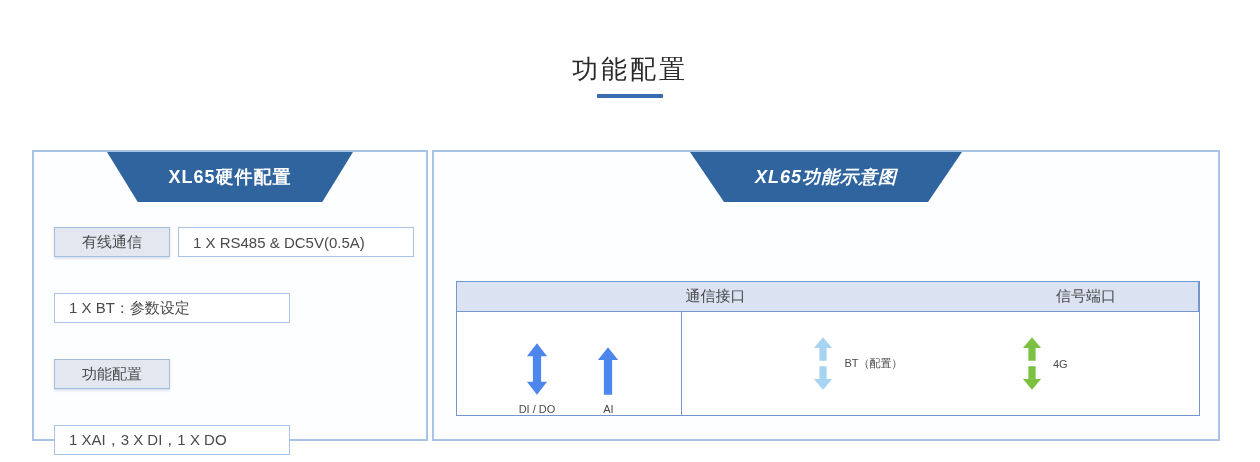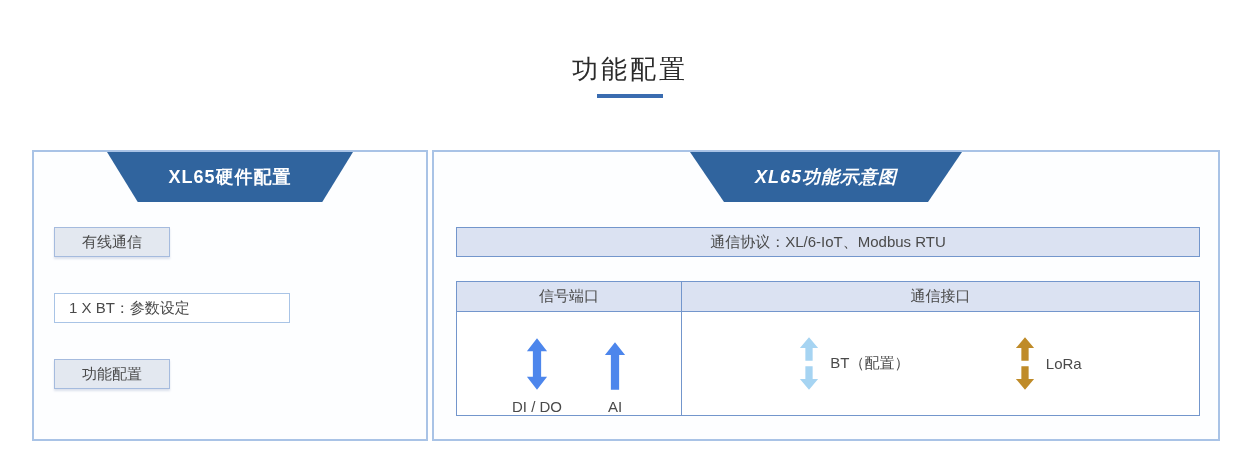--- a/index.html
+++ b/index.html
@@ -132,21 +132,21 @@
     display: flex; align-items: center;
     justify-content: space-evenly;
     padding: 0 12px;
   }
   .signal-item {
     display: flex; flex-direction: column;
     align-items: center;
     gap: 7px;
   }
   .signal-item .lbl, .comm-item .lbl {
-    font-size: 15px;
+    font-size: 11px;
     color: #4a4a4a;
     white-space: nowrap;
   }
   .comm-item {
     display: flex; align-items: center;
     gap: 11px;
   }
   .arrow-svg { display: block; }
 </style>
 </head>
@@ -159,43 +159,44 @@
 
 <div class="panels">
 
   <div class="panel panel-left">
     <div class="panel-header">
       <span>XL65硬件配置</span>
     </div>
     <div class="hw-rows">
       <div class="hw-row">
         <div class="hw-label">有线通信</div>
+        <div class="hw-value">1 X RS485 &amp; DC5V(0.5A)</div>
       </div>
       <div class="hw-row">
         <div class="hw-value">1 X BT：参数设定</div>
       </div>
       <div class="hw-row">
         <div class="hw-label">功能配置</div>
       </div>
       <div class="hw-row">
+        <div class="hw-value">1 XAI，3 X DI，1 X DO</div>
       </div>
     </div>
   </div>
 
   <div class="panel panel-right">
     <div class="panel-header">
       <span>XL65功能示意图</span>
     </div>
 
-    <div class="protocol-bar">通信协议：XL/6-IoT、Modbus RTU</div>
 
     <div class="func-table">
       <div class="thead">
+        <div class="th th-comm">通信接口</div>
         <div class="th th-signal">信号端口</div>
-        <div class="th th-comm">通信接口</div>
       </div>
       <div class="tbody">
 
         <div class="td-signal">
           <div class="signal-item">
             <svg class="arrow-svg" width="22" height="54" viewBox="0 0 24 56">
               <path d="M12 0 L23 14 L16.5 14 L16.5 42 L23 42 L12 56 L1 42 L7.5 42 L7.5 14 L1 14 Z" fill="#4d86ec"></path>
             </svg>
             <span class="lbl">DI / DO</span>
           </div>
@@ -209,23 +210,23 @@
 
         <div class="td-comm">
           <div class="comm-item">
             <svg class="arrow-svg" width="20" height="57" viewBox="0 0 22 58">
               <path d="M11 0 L21 12 L15 12 L15 26 L7 26 L7 12 L1 12 Z M11 58 L21 46 L15 46 L15 32 L7 32 L7 46 L1 46 Z" fill="#a6d4f2"></path>
             </svg>
             <span class="lbl">BT（配置）</span>
           </div>
           <div class="comm-item">
             <svg class="arrow-svg" width="20" height="57" viewBox="0 0 22 58">
-              <path d="M11 0 L21 12 L15 12 L15 26 L7 26 L7 12 L1 12 Z M11 58 L21 46 L15 46 L15 32 L7 32 L7 46 L1 46 Z" fill="#bf8b28"></path>
-            </svg>
-            <span class="lbl">LoRa</span>
+              <path d="M11 0 L21 12 L15 12 L15 26 L7 26 L7 12 L1 12 Z M11 58 L21 46 L15 46 L15 32 L7 32 L7 46 L1 46 Z" fill="#7cc142"></path>
+            </svg>
+            <span class="lbl">4G</span>
           </div>
         </div>
 
       </div>
     </div>
   </div>
 
 </div>
 
 </body></html>

